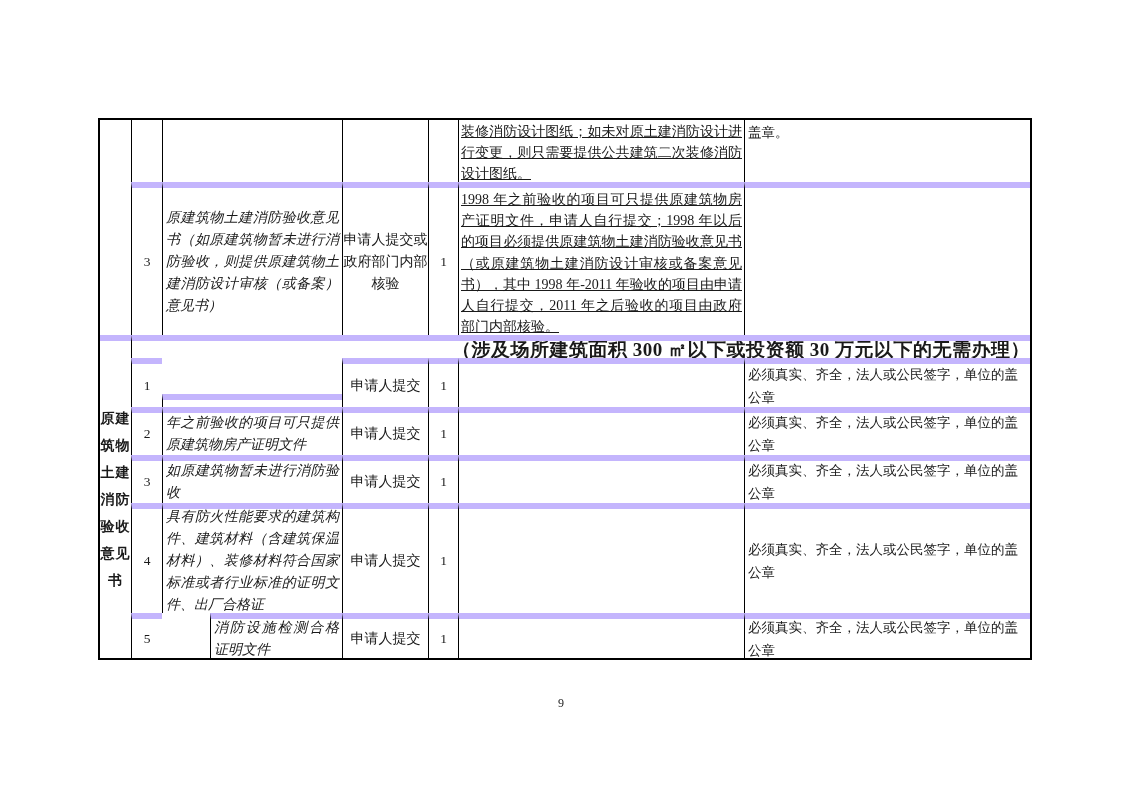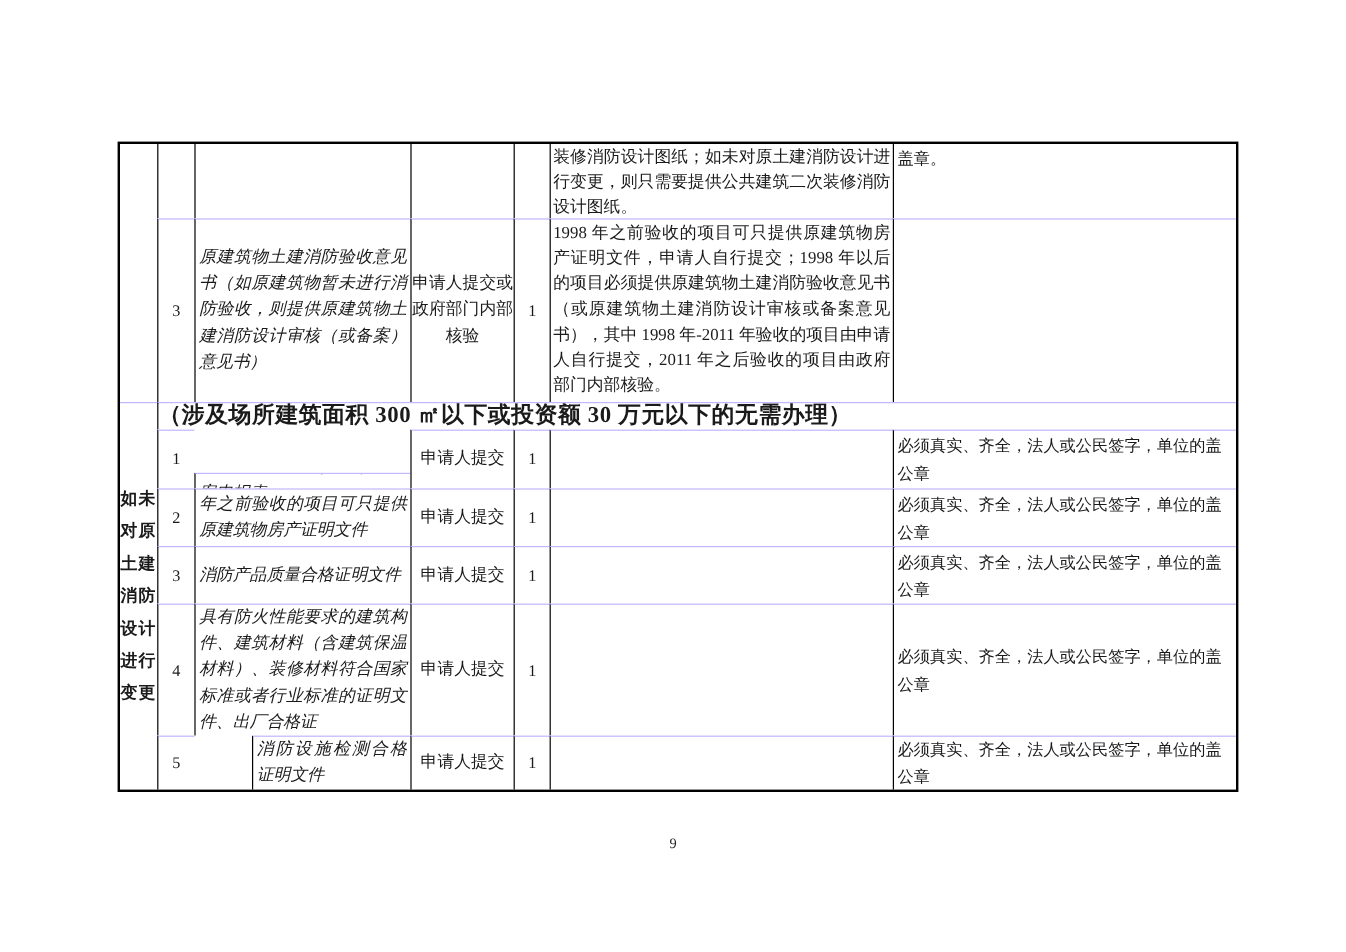--- a/index.html
+++ b/index.html
@@ -14,47 +14,47 @@
     display:grid;
     grid-template-columns:31px 31px 180px 86px 30px 286px 1fr;
     grid-template-rows:62px 153px 23px 49px 48px 48px 110px 1fr;
   }
   .cell{
     box-sizing:border-box;min-width:0;min-height:0;
     display:flex;align-items:center;justify-content:center;
     font-size:14px;line-height:22px;overflow:hidden;
   }
   .bl{border-left:1px solid #000;}
-  .bt{border-top:1px solid #c4b5fd;}
+  .bt{border-top:6px solid #c4b5fd;}
   .txt{width:100%;}
   .just{text-align:justify;text-justify:inter-ideograph;padding:2px 3px;font-style:italic;}
   .ctr{text-align:center;}
   .topalign{align-items:flex-start;}
-  .exp{font-size:14px;line-height:21.2px;padding:1px 2px;text-align:justify;text-justify:inter-ideograph;}
+  .exp{font-size:14px;line-height:21.2px;padding:1px 2px;text-align:justify;text-justify:inter-ideograph;text-decoration:underline;}
   .rmk{font-size:13.5px;line-height:23px;padding:1px 3px;text-align:left;}
   .vlabel{font-weight:bold;text-align:center;line-height:27px;letter-spacing:1px;}
   .section-note{
-    font-weight:bold;font-size:19px;letter-spacing:0.5px;text-align:left;
+    font-weight:bold;font-size:19px;letter-spacing:0.5px;text-align:right;
     font-family:"Liberation Serif","DejaVu Serif",serif;
   }
   .num{font-size:13.5px;}
   .page-number{
     position:absolute;left:0;right:0;top:696px;text-align:center;
     font-size:12px;color:#222;
   }
 </style>
 </head>
 <body>
 
 <div class="doc-table">
 
   <div class="cell" style="grid-column:1;grid-row:1/3;"></div>
 
   <div class="cell bt" style="grid-column:1;grid-row:3/9;">
-    <div class="txt vlabel">如未对原土建消防设计进行变更</div>
+    <div class="txt vlabel">原建筑物土建消防验收意见书</div>
   </div>
 
   <div class="cell bl" style="grid-column:2;grid-row:1;"></div>
   <div class="cell bl" style="grid-column:3;grid-row:1;"></div>
   <div class="cell bl" style="grid-column:4;grid-row:1;"></div>
   <div class="cell bl" style="grid-column:5;grid-row:1;"></div>
   <div class="cell bl topalign" style="grid-column:6;grid-row:1;">
     <div class="txt exp">装修消防设计图纸；如未对原土建消防设计进行变更，则只需要提供公共建筑二次装修消防设计图纸。</div>
   </div>
   <div class="cell bl topalign" style="grid-column:7;grid-row:1;">
@@ -113,21 +113,21 @@
   </div>
   <div class="cell bl bt" style="grid-column:6;grid-row:5;"></div>
   <div class="cell bl bt" style="grid-column:7;grid-row:5;">
     <div class="txt rmk">必须真实、齐全，法人或公民签字，单位的盖公章</div>
   </div>
 
   <div class="cell bl bt" style="grid-column:2;grid-row:6;">
     <div class="txt ctr num">3</div>
   </div>
   <div class="cell bl bt" style="grid-column:3;grid-row:6;">
-    <div class="txt just">消防产品质量合格证明文件</div>
+    <div class="txt just">如原建筑物暂未进行消防验收</div>
   </div>
   <div class="cell bl bt" style="grid-column:4;grid-row:6;">
     <div class="txt ctr">申请人提交</div>
   </div>
   <div class="cell bl bt" style="grid-column:5;grid-row:6;">
     <div class="txt ctr num">1</div>
   </div>
   <div class="cell bl bt" style="grid-column:6;grid-row:6;"></div>
   <div class="cell bl bt" style="grid-column:7;grid-row:6;">
     <div class="txt rmk">必须真实、齐全，法人或公民签字，单位的盖公章</div>

